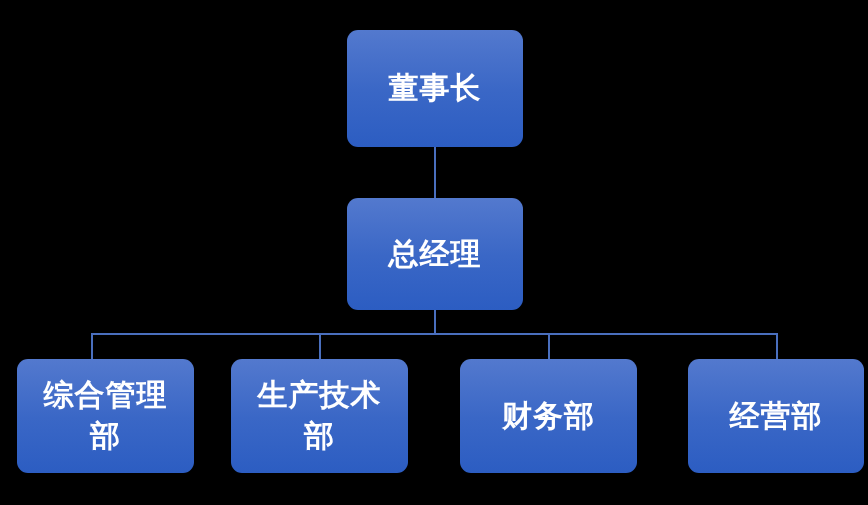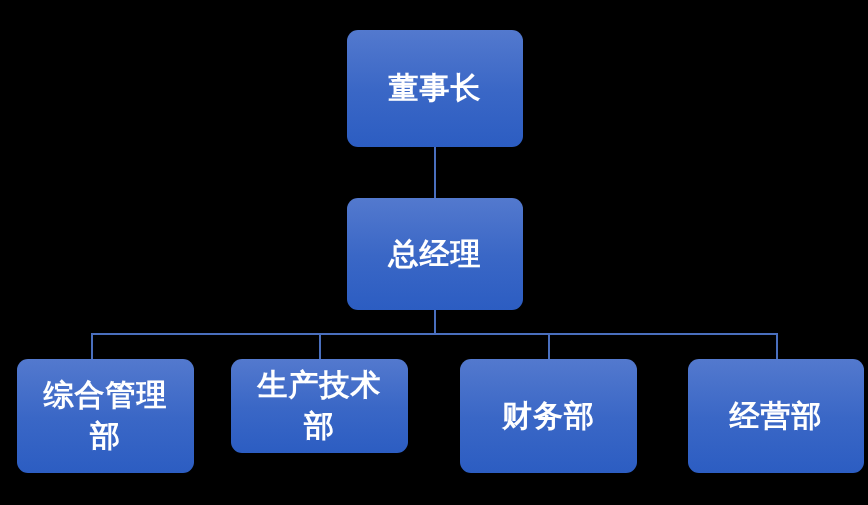--- a/index.html
+++ b/index.html
@@ -37,21 +37,21 @@
     position: absolute;
     background: #4a6fbe;
   }
   .conn.v { width: 2px; }
   .conn.h { height: 2px; }
 
   
   .n-chairman { left: 347px; top: 30px;  width: 176px; height: 117px; }
   .n-gm       { left: 347px; top: 198px; width: 176px; height: 112px; }
   .n-d1       { left: 3px;   top: 359px; width: 177px; height: 114px; margin-left: 14px; }
-  .n-d2       { left: 231px; top: 359px; width: 177px; height: 94px; }
+  .n-d2       { left: 231px; top: 359px; width: 177px; height: 114px; }
   .n-d3       { left: 460px; top: 359px; width: 177px; height: 114px; }
   .n-d4       { left: 688px; top: 359px; width: 176px; height: 114px; }
 </style>
 </head>
 <body>
 
 <div class="canvas">
 
   <div class="conn v" style="left:434px; top:147px; height:51px;"></div>
   <div class="conn v" style="left:434px; top:310px; height:25px;"></div>

